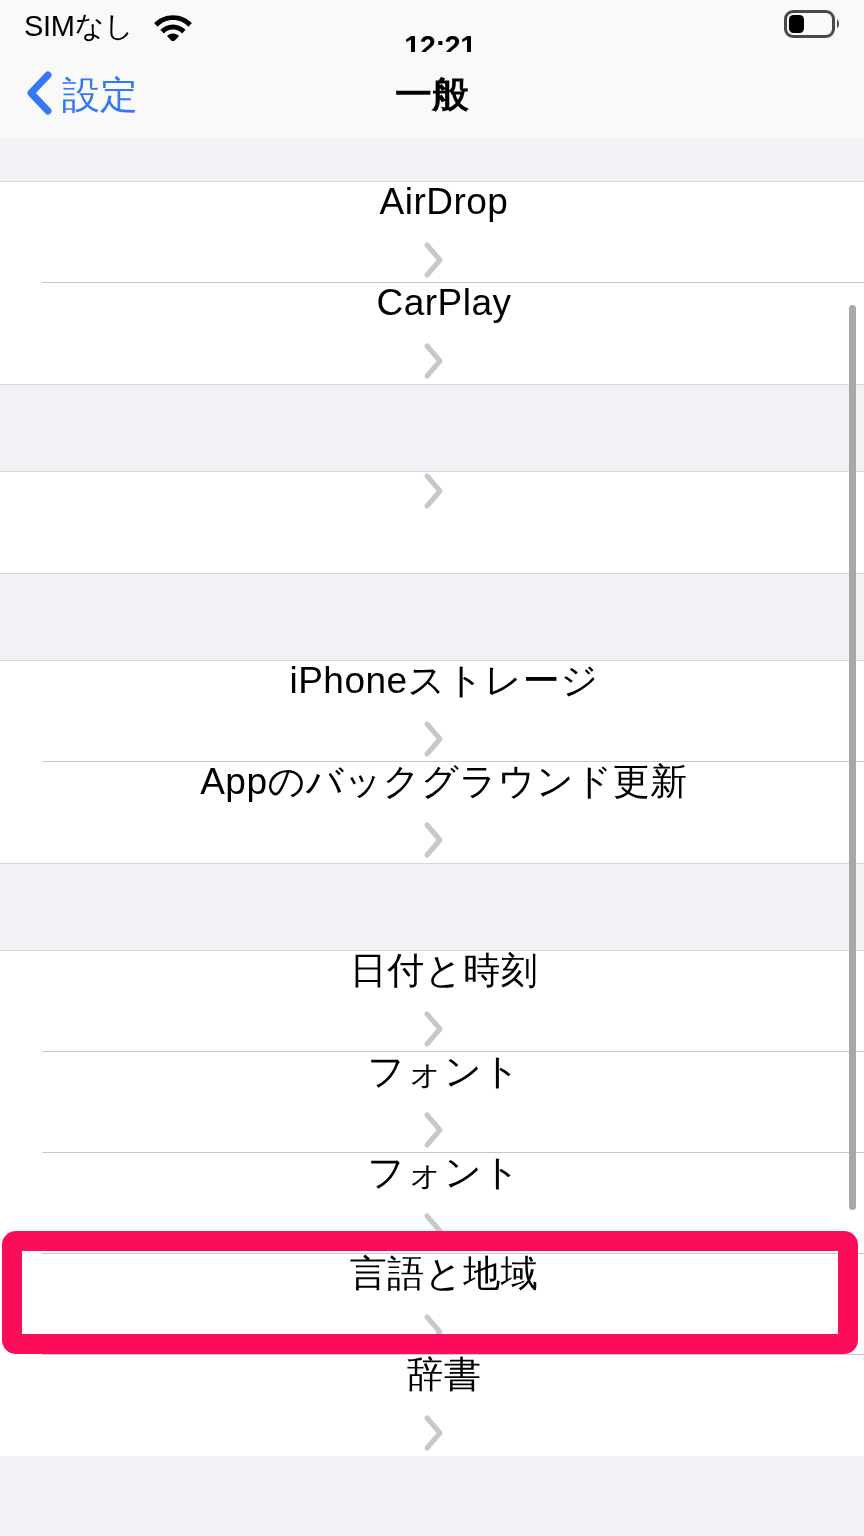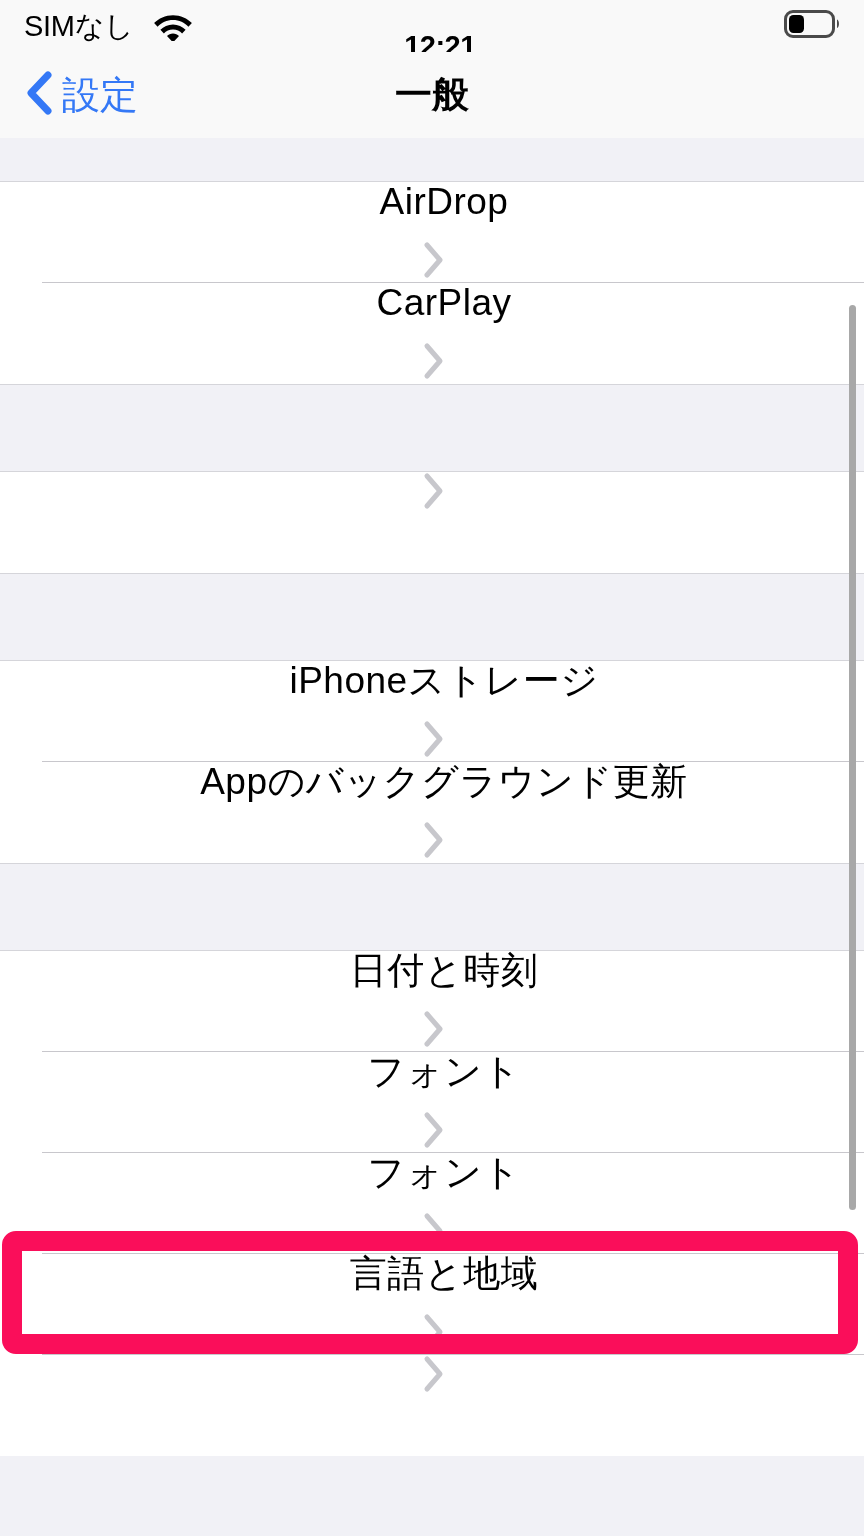--- a/index.html
+++ b/index.html
@@ -319,20 +319,21 @@
       <div class="row">
         <span class="row-label">言語と地域</span>
         <span class="chev">
           <svg width="22" height="38" viewBox="0 0 22 38">
               <polyline points="4,4 17,19 4,34" fill="none" stroke="#c7c7cc" stroke-width="5" stroke-linecap="round" stroke-linejoin="round"></polyline>
             </svg>
         </span>
         <span class="sep"></span>
       </div>
       <div class="row last">
+        <span class="row-label">辞書</span>
         <span class="chev">
           <svg width="22" height="38" viewBox="0 0 22 38">
               <polyline points="4,4 17,19 4,34" fill="none" stroke="#c7c7cc" stroke-width="5" stroke-linecap="round" stroke-linejoin="round"></polyline>
             </svg>
         </span>
 
       </div>
     </div>
 
     <div id="highlight-box"></div>

